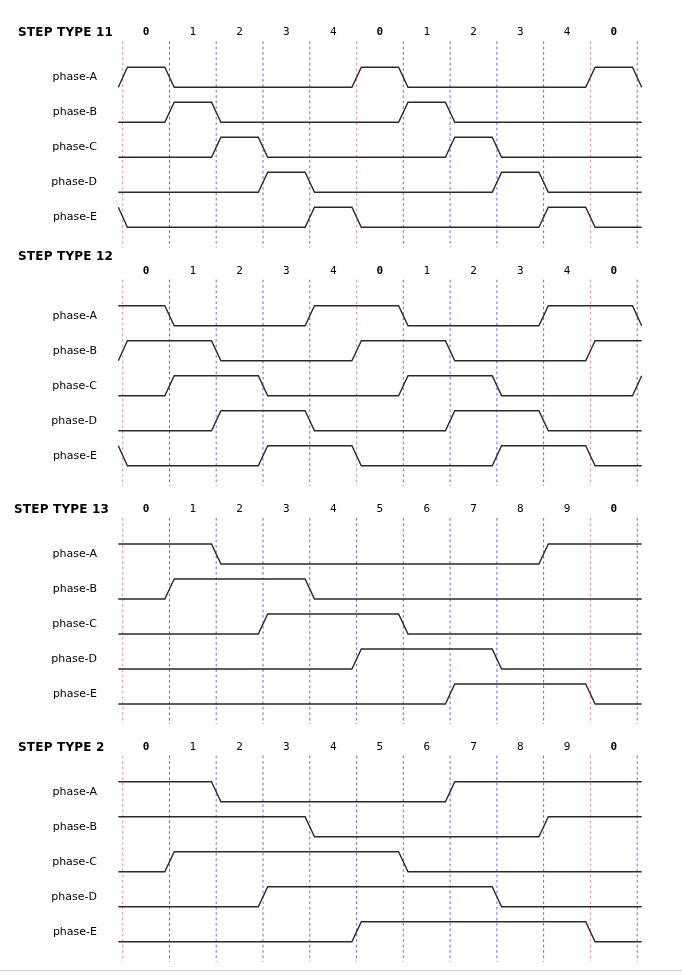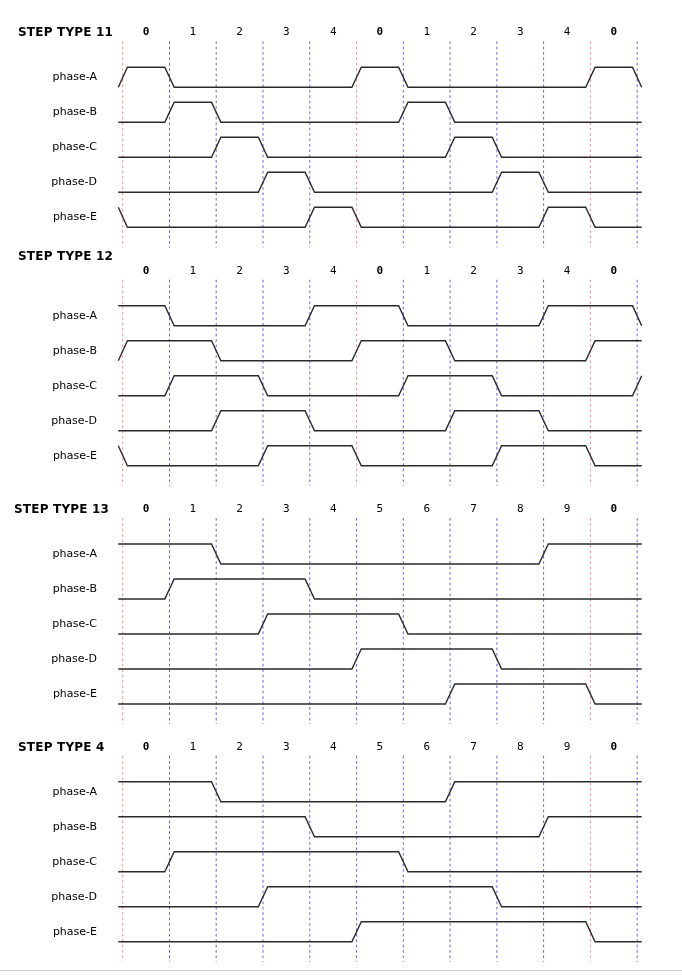--- a/index.html
+++ b/index.html
@@ -112,21 +112,21 @@
       <polyline points="118.3,781.7 211.5,781.7 220.9,801.7 445.4,801.7 454.8,781.7 641.7,781.7" fill="none" stroke="#2a2a2a" stroke-width="1.4" stroke-linejoin="miter"></polyline>
       <polyline points="118.3,816.7 305.1,816.7 314.5,836.7 538.9,836.7 548.3,816.7 641.7,816.7" fill="none" stroke="#2a2a2a" stroke-width="1.4" stroke-linejoin="miter"></polyline>
       <polyline points="118.3,871.7 164.8,871.7 174.2,851.7 398.6,851.7 408.0,871.7 641.7,871.7" fill="none" stroke="#2a2a2a" stroke-width="1.4" stroke-linejoin="miter"></polyline>
       <polyline points="118.3,906.7 258.3,906.7 267.7,886.7 492.2,886.7 501.6,906.7 641.7,906.7" fill="none" stroke="#2a2a2a" stroke-width="1.4" stroke-linejoin="miter"></polyline>
       <polyline points="118.3,941.7 351.9,941.7 361.3,921.7 585.7,921.7 595.1,941.7 641.7,941.7" fill="none" stroke="#2a2a2a" stroke-width="1.4" stroke-linejoin="miter"></polyline>
     </svg>
 
   <h2 class="diagram-title" style="left: 18px; top: 24.3px;">STEP TYPE 11</h2>
   <h2 class="diagram-title" style="left: 18px; top: 248px;">STEP TYPE 12</h2>
   <h2 class="diagram-title" style="left: 14px; top: 501px;">STEP TYPE 13</h2>
-  <h2 class="diagram-title" style="left: 18px; top: 738.7px;">STEP TYPE 4</h2>
+  <h2 class="diagram-title" style="left: 18px; top: 738.7px;">STEP TYPE 2</h2>
 
   <div id="labels-layer">
       <div class="phase-label" style="top: 70.3px;">phase-A</div>
       <div class="phase-label" style="top: 105.3px;">phase-B</div>
       <div class="phase-label" style="top: 140.3px;">phase-C</div>
       <div class="phase-label" style="top: 175.3px;">phase-D</div>
       <div class="phase-label" style="top: 210.3px;">phase-E</div>
       <div class="step-num bold" style="left: 135.1px; top: 25.3px;">0</div>
       <div class="step-num" style="left: 181.9px; top: 25.3px;">1</div>
       <div class="step-num" style="left: 228.6px; top: 25.3px;">2</div>

